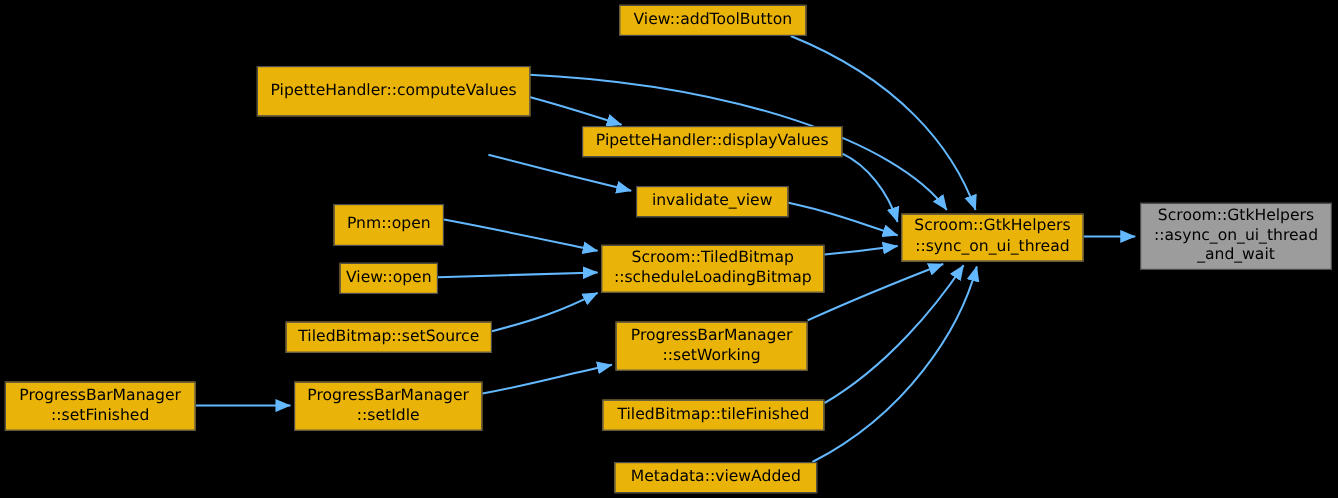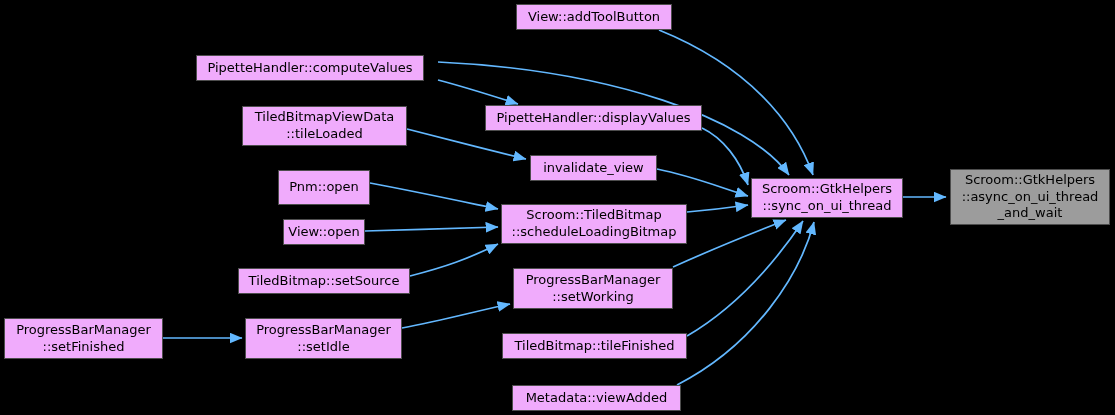--- a/index.html
+++ b/index.html
@@ -9,21 +9,21 @@
     position: relative;
     width: 1115px; height: 415px;
     background: #000000;
     overflow: hidden;
     font-family: "DejaVu Sans", "Liberation Sans", sans-serif;
   }
   .edges { position: absolute; left: 0; top: 0; }
   .node {
     position: absolute;
     box-sizing: border-box;
-    background: #f0abfc;
+    background: #eab308;
     border: 1.5px solid #4d4d4d;
     color: #000000;
     display: flex; align-items: center; justify-content: center;
     text-align: center;
     white-space: pre-line;
     font-size: 13px;
     line-height: 1.3;
     padding: 0 3px;
     cursor: pointer;
   }
@@ -58,24 +58,22 @@
       <path d="M370,183 C418,192 455,200 498,209" marker-end="url(#arw)"></path>
       <path d="M365,231 C410,230 452,228 498,227" marker-end="url(#arw)"></path>
       <path d="M410,276 C445,267 468,259 498,244" marker-end="url(#arw)"></path>
       <path d="M407,129 C450,140 485,149 526,159" marker-end="url(#arw)"></path>
       <path d="M438,80 C465,87 490,95 518,104" marker-end="url(#arw)"></path>
     </g>
   </svg>
 
   <div class="node" style="left:516px;top:4px;width:156px;height:26px">View::addToolButton</div>
 
-  <div class="node" style="left:196px;top:55px;width:228px;height:26px">PipetteHandler::computeValues</div>
+  <div class="node" style="left:214px;top:55px;width:228px;height:42px">PipetteHandler::computeValues</div>
 
-  <div class="node" style="left:242px;top:106px;width:165px;height:40px">TiledBitmapViewData
-::tileLoaded</div>
 
   <div class="node" style="left:530px;top:155px;width:127px;height:26px">invalidate_view</div>
 
   <div class="node" style="left:485px;top:105px;width:217px;height:26px">PipetteHandler::displayValues</div>
 
   <div class="node" style="left:278px;top:170px;width:92px;height:35px">Pnm::open</div>
 
   <div class="node" style="left:283px;top:219px;width:82px;height:26px">View::open</div>
 
   <div class="node" style="left:238px;top:268px;width:172px;height:26px">TiledBitmap::setSource</div>

